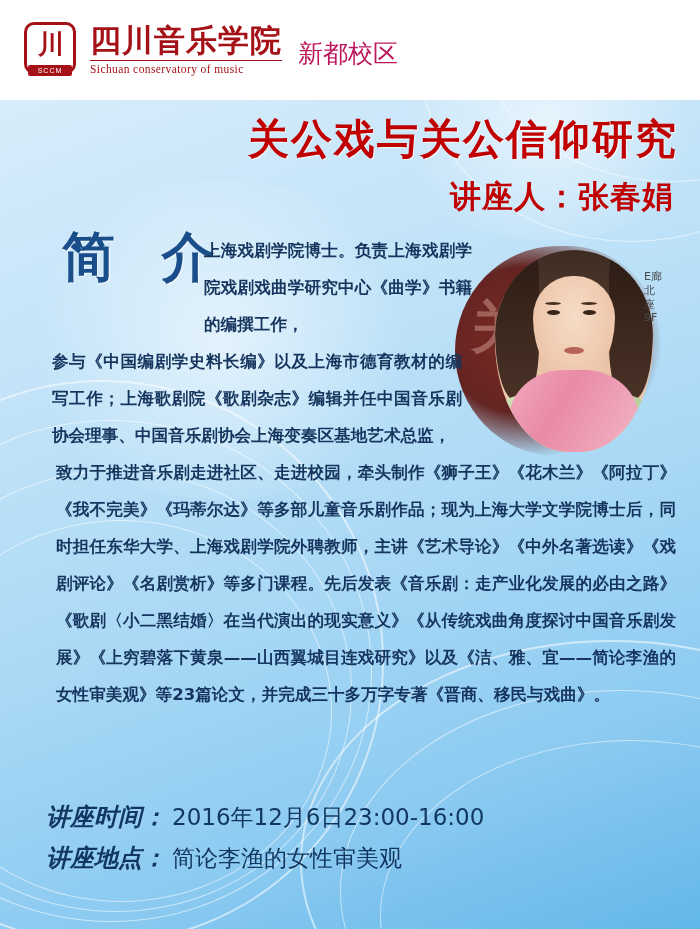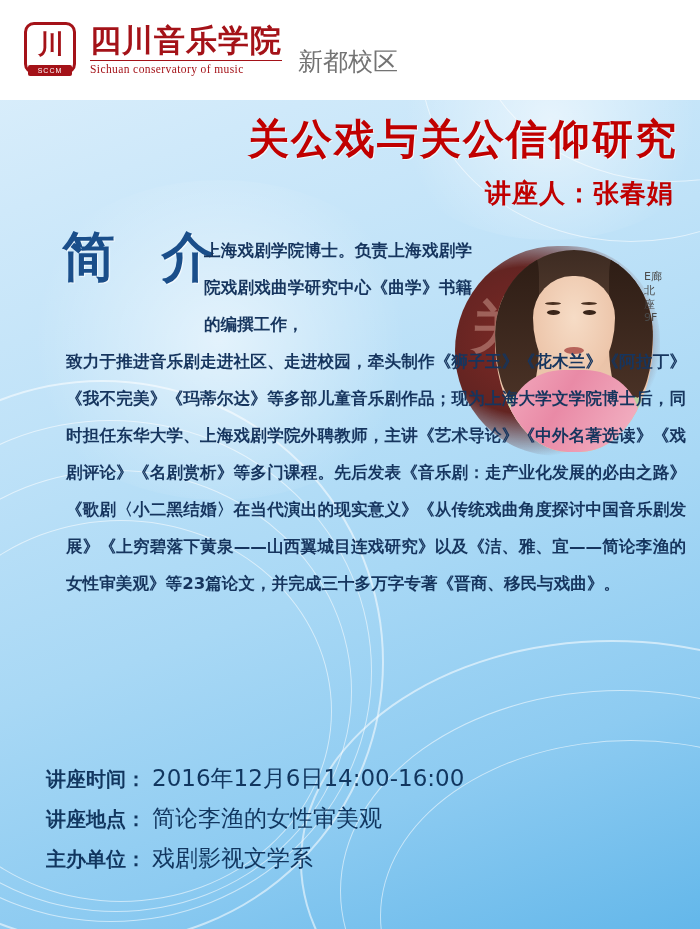--- a/index.html
+++ b/index.html
@@ -107,44 +107,44 @@
   .logo-en {
     color: #a41218;
     font-size: 11.5px;
     letter-spacing: 0.4px;
     font-family: "Liberation Serif", serif;
     margin-top: 2px;
     border-top: 1px solid #a41218;
     padding-top: 2px;
   }
   .campus {
-    color: #737373;
+    color: #be185d;
     font-size: 25px;
     margin-left: 16px;
     align-self: flex-end;
-    margin-bottom: 22px;
+    margin-bottom: 30px;
     font-family: "DejaVu Sans", sans-serif;
   }
 
   
   .title {
     position: absolute;
     right: 22px; top: 112px;
     font-size: 41px;
     font-weight: bold;
     color: #c00000;
     letter-spacing: 2px;
     font-family: "DejaVu Serif", serif;
     text-shadow: 1px 1px 0 rgba(255,255,255,0.7);
     margin-left: 11px;
   }
   .speaker {
     position: absolute;
     right: 26px; top: 176px;
-    font-size: 26px;
+    font-size: 31px;
     font-weight: bold;
     color: #c00000;
     letter-spacing: 1px;
     font-family: "DejaVu Serif", serif;
   }
 
   
   .intro-label {
     position: absolute;
     left: 62px; top: 222px;
@@ -265,41 +265,42 @@
   }
   .para-1 {
     margin-left: 152px;
     width: 268px;
   }
   .para-2 {
     margin-left: 0;
     width: 410px;
   }
   .para-3 {
-    margin-left: 14px;
+    margin-left: 4px;
     width: 620px;
   }
 
   
   .footer {
     position: absolute;
     left: 46px; bottom: 46px;
     color: #0f3f75;
   }
   .foot-row {
     display: flex;
     align-items: baseline;
     margin-bottom: 9px;
   }
   .foot-key {
-    font-size: 20px;
+    font-size: 24px;
     font-weight: bold;
     color: #11365f;
     font-family: "DejaVu Serif", serif;
     white-space: nowrap;
+    font-style: italic;
   }
   .foot-val {
     font-size: 23px;
     color: #11365f;
     font-family: "DejaVu Sans", sans-serif;
     margin-left: 6px;
     white-space: nowrap;
   }
 </style>
 </head>
@@ -351,31 +352,28 @@
       <div class="photo-eye r"></div>
       <div class="photo-mouth"></div>
       <div class="photo-coat"></div>
       <div class="photo-scarf"></div>
     </div>
     <div class="portrait-label">E廊 北座 9F</div>
   </div>
 
   <div class="body-text">
     <div class="para-1">上海戏剧学院博士。负责上海戏剧学院戏剧戏曲学研究中心《曲学》书籍的编撰工作，</div>
+    <div class="para-2">参与《中国编剧学史料长编》以及上海市德育教材的编写工作；上海歌剧院《歌剧杂志》编辑并任中国音乐剧协会理事、中国音乐剧协会上海变奏区基地艺术总监，</div>
     <div class="para-3">致力于推进音乐剧走进社区、走进校园，牵头制作《狮子王》《花木兰》《阿拉丁》《我不完美》《玛蒂尔达》等多部儿童音乐剧作品；现为上海大学文学院博士后，同时担任东华大学、上海戏剧学院外聘教师，主讲《艺术导论》《中外名著选读》《戏剧评论》《名剧赏析》等多门课程。先后发表《音乐剧：走产业化发展的必由之路》《歌剧〈小二黑结婚〉在当代演出的现实意义》《从传统戏曲角度探讨中国音乐剧发展》《上穷碧落下黄泉——山西翼城目连戏研究》以及《洁、雅、宜——简论李渔的女性审美观》等23篇论文，并完成三十多万字专著《晋商、移民与戏曲》。</div>
   </div>
 
   <div class="footer">
     <div class="foot-row">
       <span class="foot-key">讲座时间：</span>
-      <span class="foot-val">2016年12月6日14:00-16:00</span>
+      <span class="foot-val">2016年12月6日23:00-16:00</span>
     </div>
     <div class="foot-row">
       <span class="foot-key">讲座地点：</span>
       <span class="foot-val">简论李渔的女性审美观</span>
     </div>
-    <div class="foot-row">
-      <span class="foot-key">主办单位：</span>
-      <span class="foot-val">戏剧影视文学系</span>
-    </div>
   </div>
 
 </div>
 
 </body></html>

